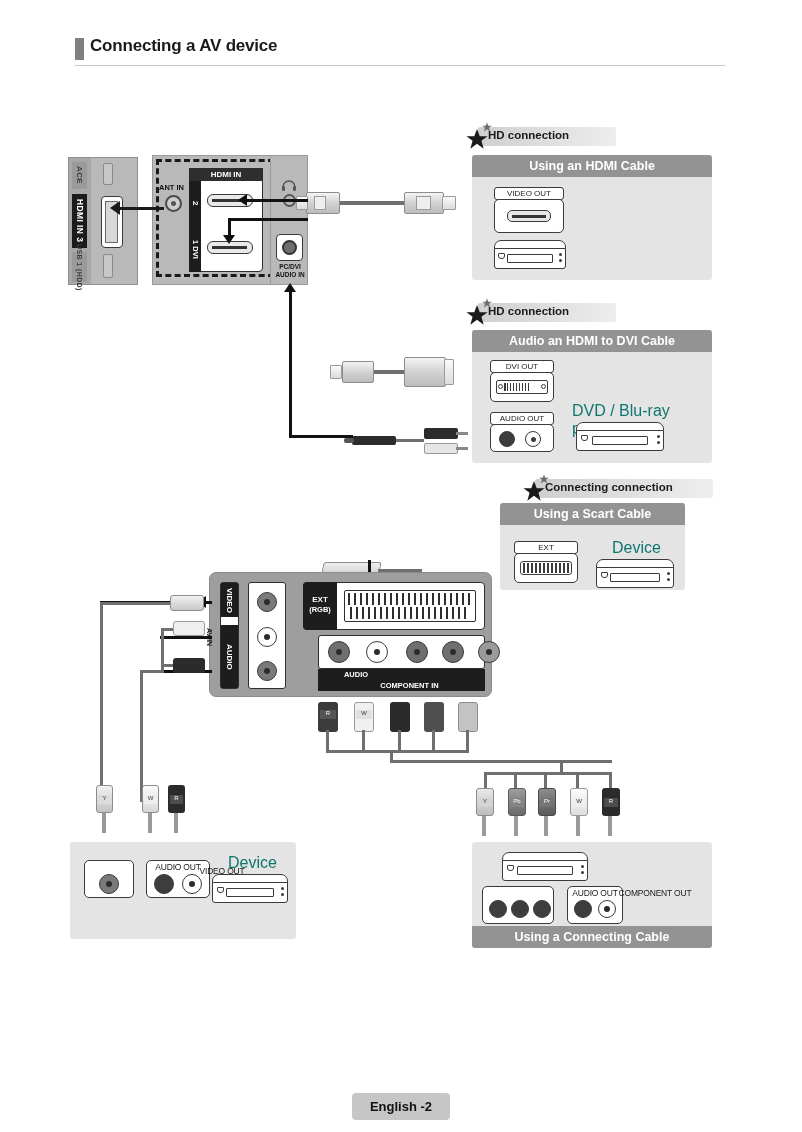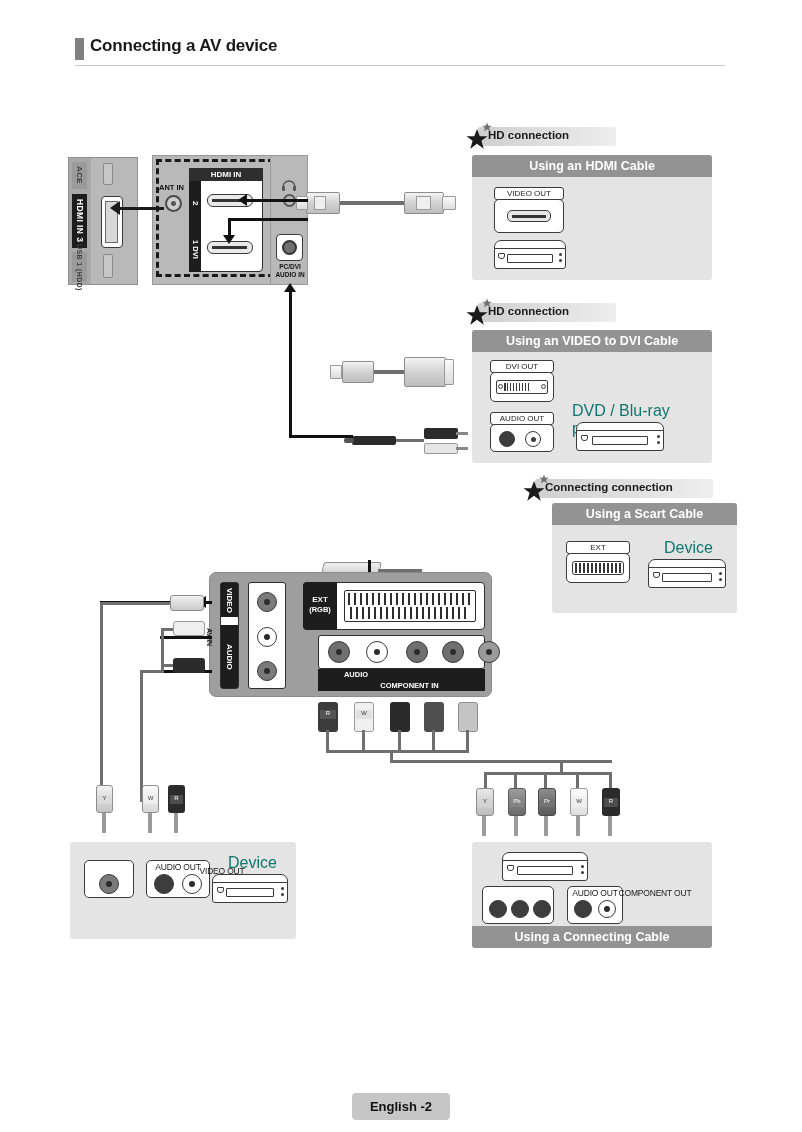--- a/index.html
+++ b/index.html
@@ -209,21 +209,21 @@
     <div class="tag-bg" style="width:138px;"></div>
     <svg class="star-big" viewBox="0 0 24 24">
       <polygon points="12,1 15,9 23.5,9 16.8,14 19.3,22.5 12,17.3 4.7,22.5 7.2,14 0.5,9 9,9" fill="#1a1a1a"></polygon>
     </svg>
     <svg class="star-small" viewBox="0 0 24 24">
       <polygon points="12,1 15,9 23.5,9 16.8,14 19.3,22.5 12,17.3 4.7,22.5 7.2,14 0.5,9 9,9" fill="#6e6e6e"></polygon>
     </svg>
     <div class="tag-text">HD connection</div>
   </div>
   <div class="panel" style="left:472px; top:330px; width:240px; height:133px;">
-    <div class="panel-head">Using an VIDEO to DVI Cable</div>
+    <div class="panel-head">Audio an HDMI to DVI Cable</div>
     <div class="jacklabel-box" style="left:18px; top:30px; width:64px; height:13px;">DVI OUT</div>
     <div class="jackbox" style="left:18px; top:42px; width:64px; height:30px;"></div>
     <div style="position:absolute; left:24px; top:50px; width:52px; height:14px; border:1.4px solid #3a3a3a; border-radius:2px; background:#fff;"></div>
     <div style="position:absolute; left:32px; top:53px; width:26px; height:8px; background:repeating-linear-gradient(to right,#3a3a3a 0 1.5px,#fff 1.5px 3px);"></div>
     <div style="position:absolute; left:26px; top:54px; width:5px; height:5px; border:1px solid #3a3a3a; border-radius:50%;"></div>
     <div style="position:absolute; left:69px; top:54px; width:5px; height:5px; border:1px solid #3a3a3a; border-radius:50%;"></div>
 
     <div class="jacklabel-box" style="left:18px; top:82px; width:64px; height:13px;">AUDIO OUT</div>
     <div class="jackbox" style="left:18px; top:94px; width:64px; height:28px;"></div>
     <div class="rca rca-outer" style="left:27px; top:101px; width:16px; height:16px; background:#3d3d3d;"></div>
@@ -268,21 +268,21 @@
   <div class="tag-wrap" style="left:523px; top:479px; width:190px;">
     <div class="tag-bg" style="width:178px;"></div>
     <svg class="star-big" viewBox="0 0 24 24">
       <polygon points="12,1 15,9 23.5,9 16.8,14 19.3,22.5 12,17.3 4.7,22.5 7.2,14 0.5,9 9,9" fill="#1a1a1a"></polygon>
     </svg>
     <svg class="star-small" viewBox="0 0 24 24">
       <polygon points="12,1 15,9 23.5,9 16.8,14 19.3,22.5 12,17.3 4.7,22.5 7.2,14 0.5,9 9,9" fill="#6e6e6e"></polygon>
     </svg>
     <div class="tag-text">Connecting connection</div>
   </div>
-  <div class="panel" style="left:552px; top:503px; width:185px; height:110px;">
+  <div class="panel" style="left:500px; top:503px; width:185px; height:87px;">
     <div class="panel-head">Using a Scart Cable</div>
     <div class="jacklabel-box" style="left:14px; top:38px; width:64px; height:13px;">EXT</div>
     <div class="jackbox" style="left:14px; top:50px; width:64px; height:30px;"></div>
     <div class="scart-conn" style="left:20px; top:58px; width:52px; height:14px;"></div>
     <div style="position:absolute; left:23px; top:60px; width:46px; height:10px; background:repeating-linear-gradient(to right,#3a3a3a 0 2px,#fff 2px 4px);"></div>
     <div class="devlabel" style="left:112px; top:36px;">Device</div>
     <div class="device" style="left:96px; top:56px; width:78px; height:30px;">
       <div class="device-top"></div>
       <div class="device-body"></div>
       <div class="device-knob"></div>

